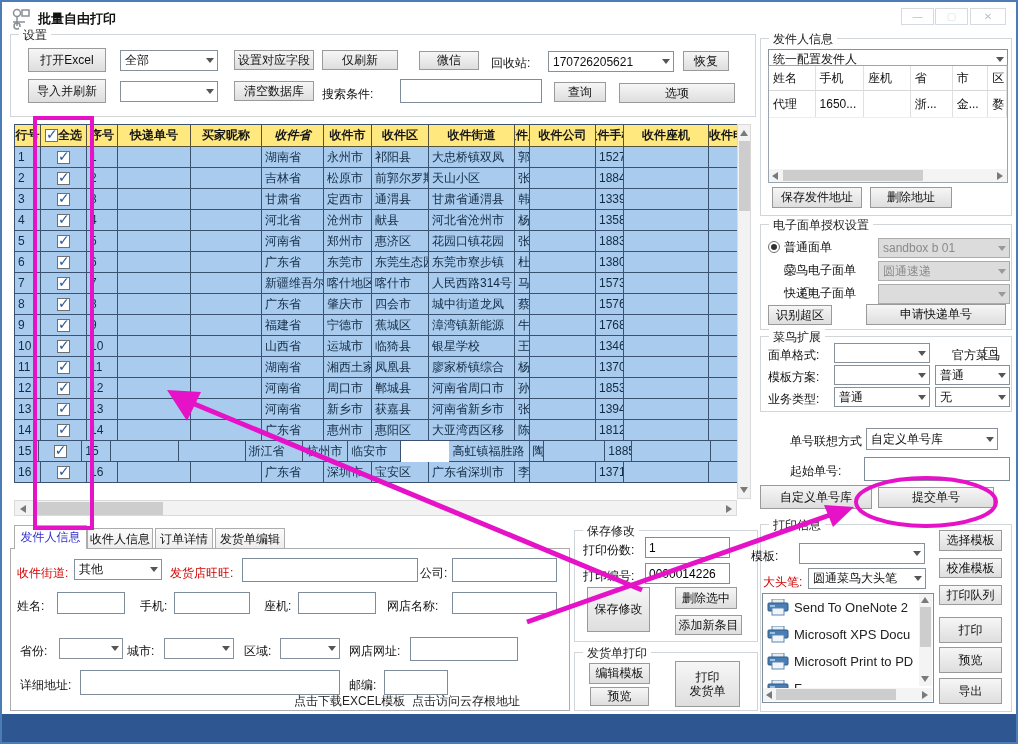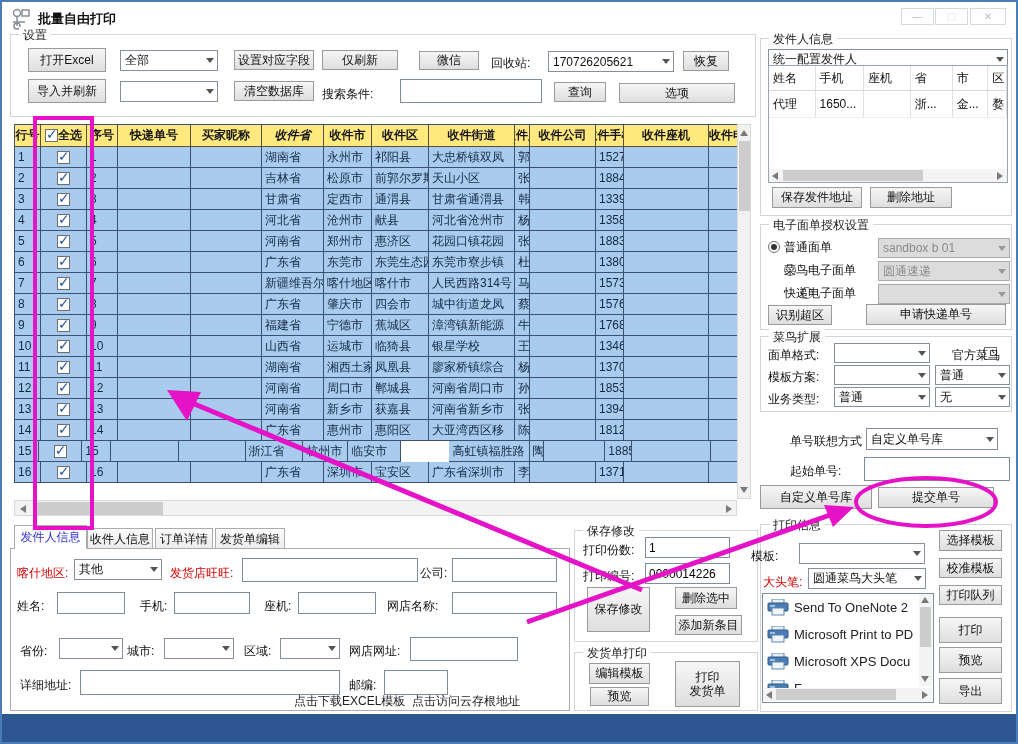--- a/index.html
+++ b/index.html
@@ -575,21 +575,21 @@
 
   
   <div id="tabbar">
       <div class="tab active" style="left: 12px; top: 523px; width: 73px; height: 24px;">发件人信息</div>
       <div class="tab" style="left: 85px; top: 526px; width: 66px; height: 21px;">收件人信息</div>
       <div class="tab" style="left: 153px; top: 526px; width: 58px; height: 21px;">订单详情</div>
       <div class="tab" style="left: 213px; top: 526px; width: 70px; height: 21px;">发货单编辑</div>
     </div>
   <div class="abs" style="left:8px;top:546px;width:560px;height:163px;border:1px solid #ACACAC;background:#fff;box-sizing:border-box;z-index:1"></div>
 
-  <div class="lbl red" style="left:15px;top:563px;z-index:2">喀什地区:</div>
+  <div class="lbl red" style="left:15px;top:563px;z-index:2">收件街道:</div>
   <div class="combo" style="left:72px;top:557px;width:88px;height:21px;z-index:2">
     <span class="ctext">其他</span>
     <span class="arr">
         <span class="tri-d"></span>
       </span>
   </div>
   <div class="lbl red" style="left:168px;top:563px;z-index:2">发货店旺旺:</div>
   <input class="inp" style="left: 240px; top: 556px; width: 176px; height: 24px; z-index: 2;">
   <div class="lbl" style="left:418px;top:563px;z-index:2">公司:</div>
   <input class="inp" style="left: 450px; top: 556px; width: 105px; height: 24px; z-index: 2;">
@@ -686,30 +686,30 @@
         </svg>
         <span>Send To OneNote 2</span>
       </div>
       <div class="pitem">
         <svg width="22" height="17" viewBox="0 0 22 17">
           <rect x="5" y="0" width="12" height="5" fill="#E8EDF2" stroke="#5A87B5"></rect>
           <rect x="1" y="4" width="20" height="8" rx="1" fill="#4A7DB3" stroke="#2F5A88"></rect>
           <rect x="5" y="9" width="12" height="7" fill="#F2F5F8" stroke="#5A87B5"></rect>
           <rect x="3" y="6" width="5" height="2" fill="#9CC0E0"></rect>
         </svg>
-        <span>Microsoft Print to PD</span>
+        <span>Microsoft XPS Docu</span>
       </div>
       <div class="pitem">
         <svg width="22" height="17" viewBox="0 0 22 17">
           <rect x="5" y="0" width="12" height="5" fill="#E8EDF2" stroke="#5A87B5"></rect>
           <rect x="1" y="4" width="20" height="8" rx="1" fill="#4A7DB3" stroke="#2F5A88"></rect>
           <rect x="5" y="9" width="12" height="7" fill="#F2F5F8" stroke="#5A87B5"></rect>
           <rect x="3" y="6" width="5" height="2" fill="#9CC0E0"></rect>
         </svg>
-        <span>Microsoft XPS Docu</span>
+        <span>Microsoft Print to PD</span>
       </div>
       <div class="pitem">
         <svg width="22" height="17" viewBox="0 0 22 17">
           <rect x="5" y="0" width="12" height="5" fill="#E8EDF2" stroke="#5A87B5"></rect>
           <rect x="1" y="4" width="20" height="8" rx="1" fill="#4A7DB3" stroke="#2F5A88"></rect>
           <rect x="5" y="9" width="12" height="7" fill="#F2F5F8" stroke="#5A87B5"></rect>
           <rect x="3" y="6" width="5" height="2" fill="#9CC0E0"></rect>
         </svg>
         <span>F</span>
       </div>

